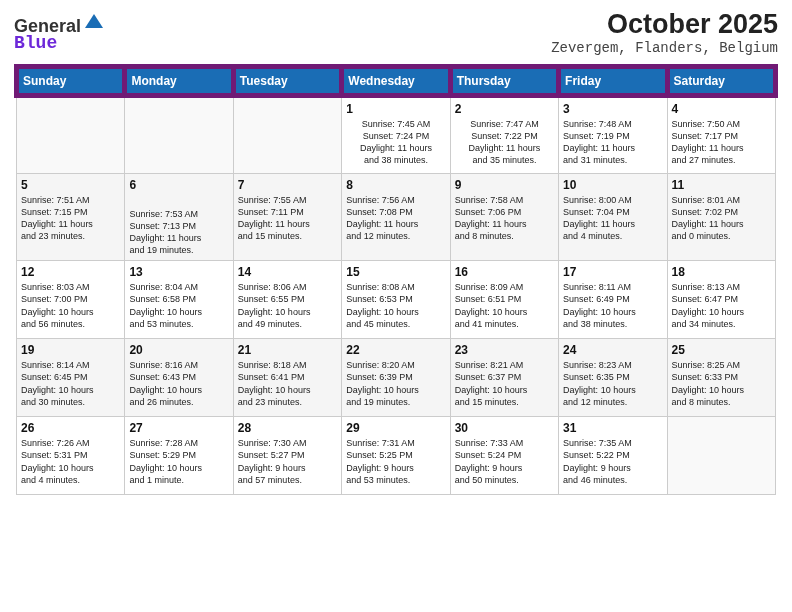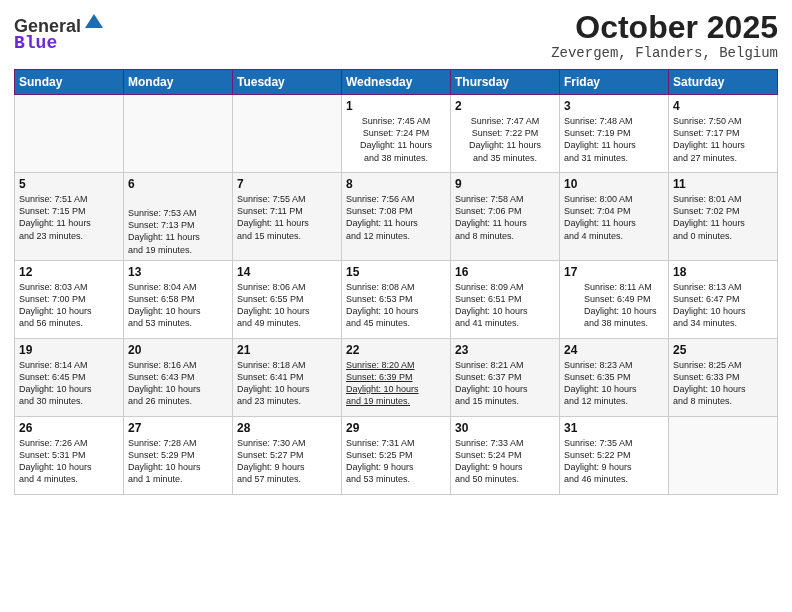--- a/index.html
+++ b/index.html
@@ -35,21 +35,21 @@
     .logo-blue { color: #6d28d9; font-family: Liberation Mono, monospace; }
     .logo-icon {
       width: 22px;
       height: 22px;
       margin-left: 2px;
     }
     .title-block {
       text-align: right;
     }
     .month-title {
-      font-size: 32px;
+      font-size: 27px;
       font-weight: bold;
       color: #222;
       line-height: 1.1;
     }
     .subtitle {
       font-size: 14px;
       color: #444;
       font-family: Liberation Mono, monospace;
     }
     .calendar-table {
@@ -57,21 +57,21 @@
       border-collapse: collapse;
       table-layout: fixed;
     }
     .calendar-table th {
       background-color: #1a6db5;
       color: #fff;
       font-size: 12px;
       font-weight: bold;
       padding: 5px 4px;
       text-align: left;
-      border: 1px solid #701a75;
+      border: 5px solid #701a75;
     }
     .calendar-table td {
       border: 1px solid #ccc;
       vertical-align: top;
       padding: 4px 4px;
       font-size: 9.5px;
       color: #222;
       height: 78px;
       width: calc(100% / 7);
       background: #fff;
@@ -248,21 +248,21 @@
           </td>
           <td>
             <span class="day-num">16</span>
             <div class="day-info" style="white-space: pre-line;">Sunrise: 8:09 AM
 Sunset: 6:51 PM
 Daylight: 10 hours
 and 41 minutes.</div>
           </td>
           <td>
             <span class="day-num">17</span>
-            <div class="day-info" style="white-space: pre-line; margin-left: 20px;">Sunrise: 8:11 AM
+            <div class="day-info" style="white-space: pre-line;">Sunrise: 8:11 AM
 Sunset: 6:49 PM
 Daylight: 10 hours
 and 38 minutes.</div>
           </td>
           <td>
             <span class="day-num">18</span>
             <div class="day-info" style="white-space: pre-line;">Sunrise: 8:13 AM
 Sunset: 6:47 PM
 Daylight: 10 hours
 and 34 minutes.</div>
@@ -285,21 +285,21 @@
           </td>
           <td>
             <span class="day-num">21</span>
             <div class="day-info" style="white-space: pre-line;">Sunrise: 8:18 AM
 Sunset: 6:41 PM
 Daylight: 10 hours
 and 23 minutes.</div>
           </td>
           <td>
             <span class="day-num">22</span>
-            <div class="day-info" style="white-space: pre-line; text-decoration: underline;">Sunrise: 8:20 AM
+            <div class="day-info" style="white-space: pre-line;">Sunrise: 8:20 AM
 Sunset: 6:39 PM
 Daylight: 10 hours
 and 19 minutes.</div>
           </td>
           <td>
             <span class="day-num">23</span>
             <div class="day-info" style="white-space: pre-line;">Sunrise: 8:21 AM
 Sunset: 6:37 PM
 Daylight: 10 hours
 and 15 minutes.</div>

